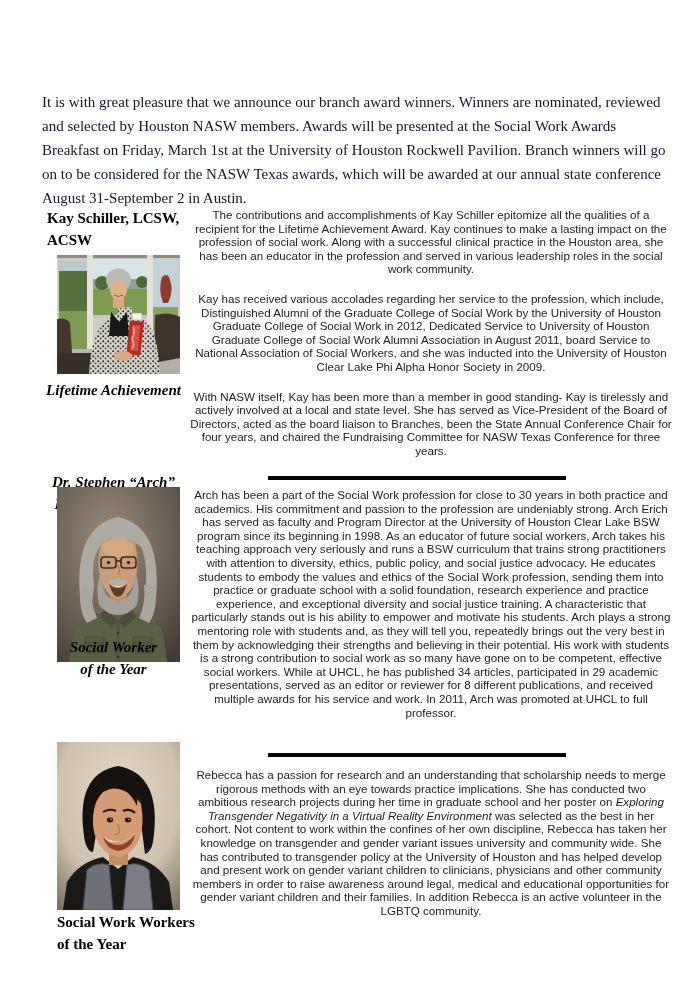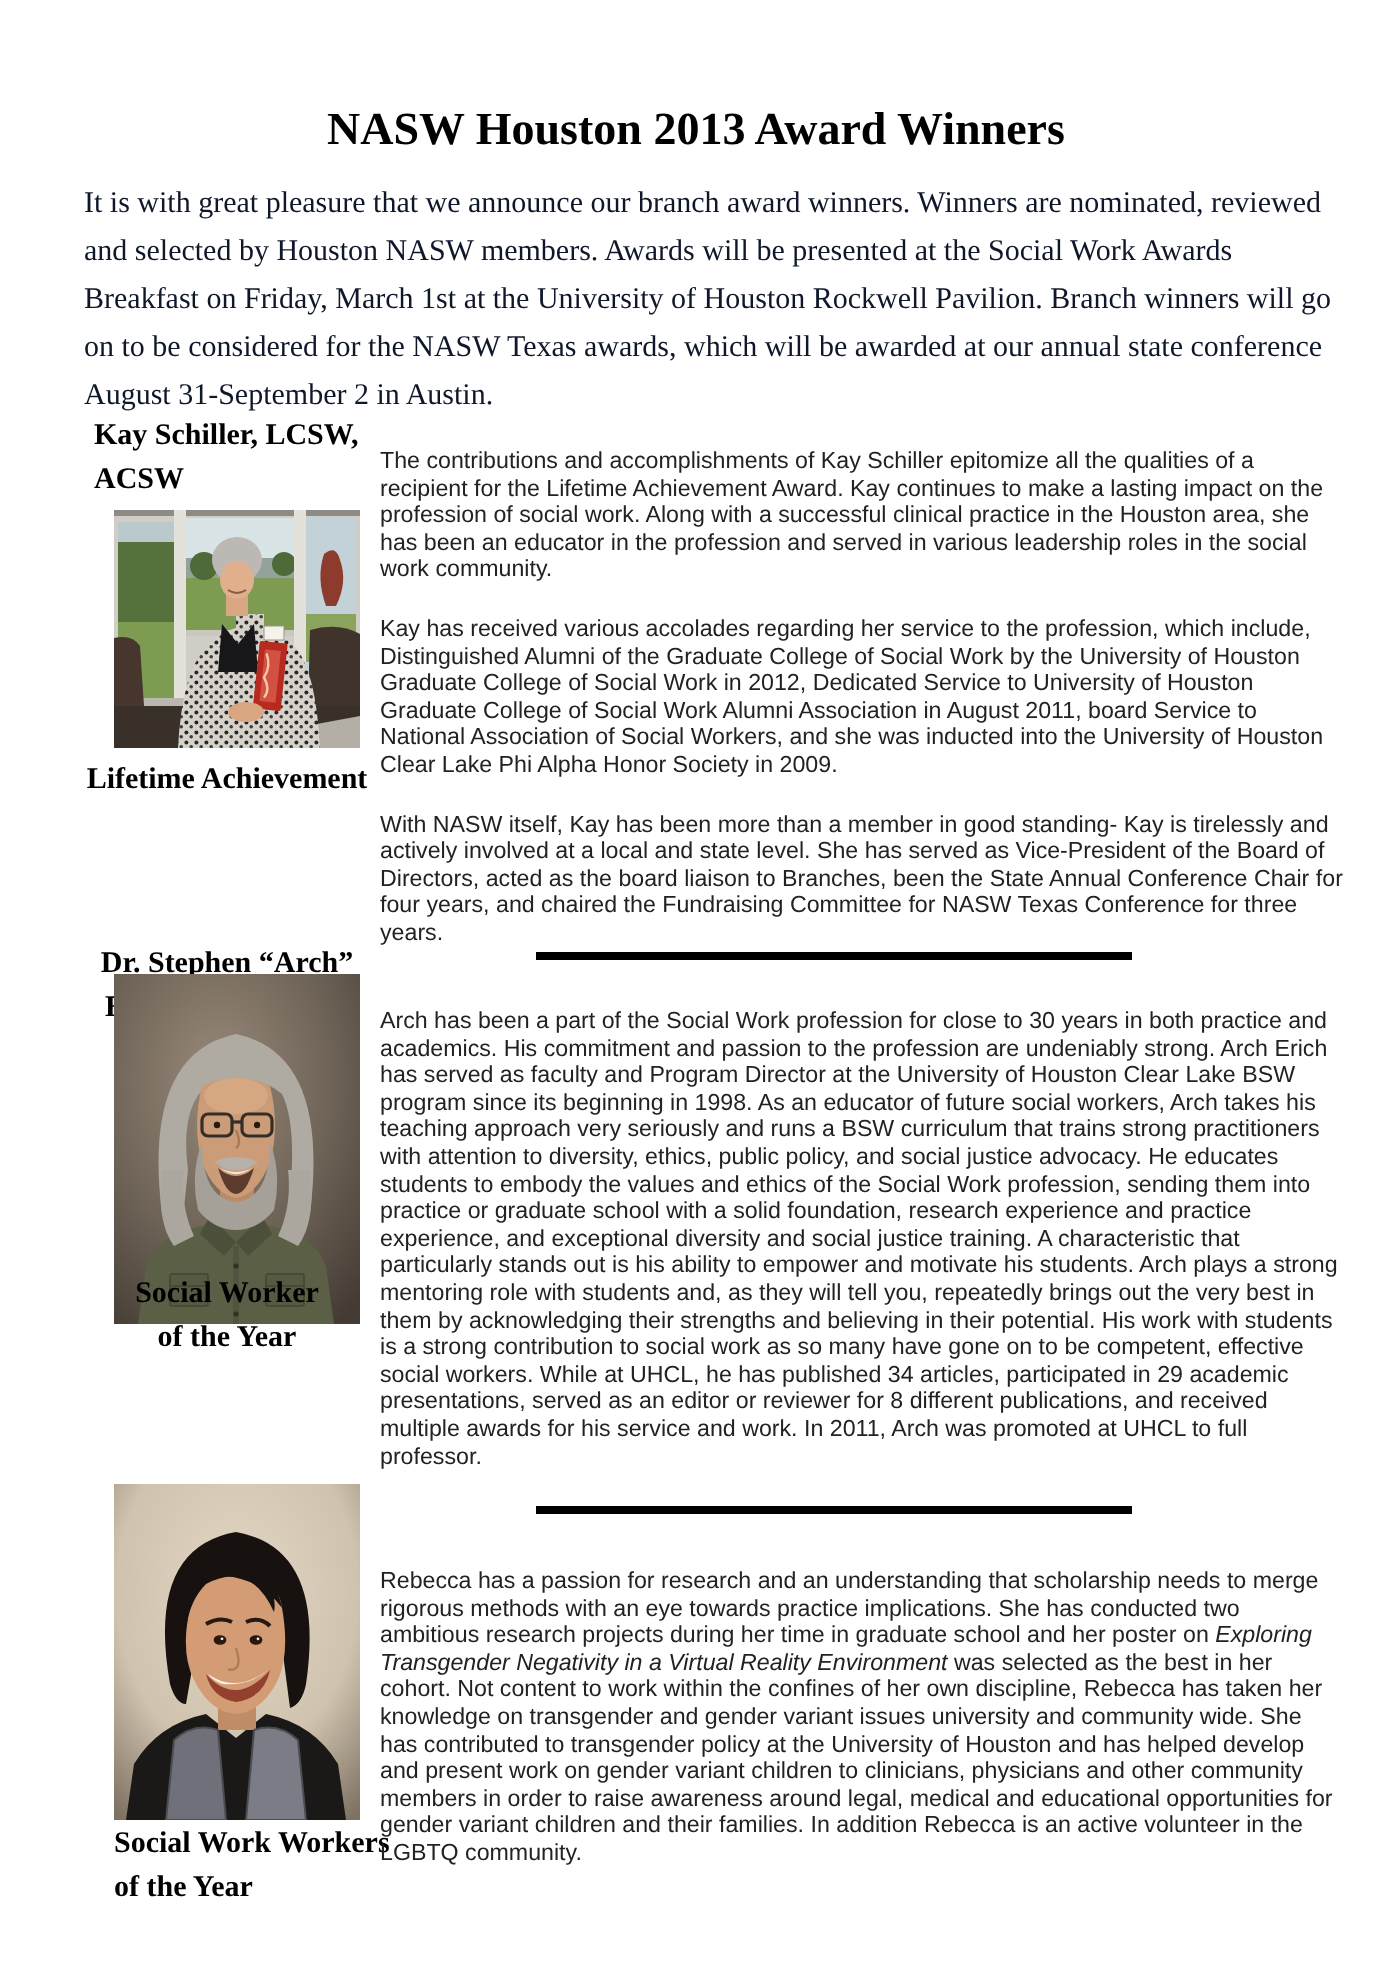--- a/index.html
+++ b/index.html
@@ -4,33 +4,32 @@
 <style>
   html,body{margin:0;padding:0;background:#ffffff;}
   .page{position:relative;width:696px;height:993px;background:#ffffff;overflow:hidden;
         font-family:"Liberation Sans",sans-serif;color:#1f1f1f;}
   .title{position:absolute;top:52px;left:0;width:696px;text-align:center;
          font-family:"Liberation Serif",serif;font-weight:bold;font-size:23px;color:#000;}
   .intro{position:absolute;top:90px;left:42px;width:630px;
          font-family:"Liberation Serif",serif;font-size:15px;line-height:24px;color:#0f172a;}
   .cap{position:absolute;font-family:"Liberation Serif",serif;font-weight:bold;
        font-size:15px;line-height:22px;color:#000;white-space:pre-line;}
-  .cap.center{left:42px;width:143px;text-align:center;}
+  .cap.center{left:42px;width:143px;text-align:center;font-style:italic;}
   .body-block{position:absolute;left:190px;width:482px;font-size:11.6px;line-height:13.6px;color:#222;}
-  .body-block p{margin:16px 0 16px 0;}
+  .body-block p{margin:0 0 16px 0;text-align:center;}
   .divider{position:absolute;left:268px;width:298px;height:4px;background:#000;}
   .photo{position:absolute;left:57px;}
   .photo svg{display:block;}
 </style>
 </head>
 <body>
 
 <div class="page">
 
-  <div class="title">NASW Houston 2013 Award Winners</div>
 
   <div class="intro">It is with great pleasure  that we announce our branch award winners.  Winners are nominated, reviewed and selected by Houston NASW members.  Awards will be presented at the Social Work Awards Breakfast on Friday, March 1st at the University of Houston Rockwell Pavilion.  Branch winners will go on to be considered for the NASW Texas awards, which will be awarded at our annual state conference August 31-September 2 in Austin.</div>
 
   <div class="cap" style="top:207px;left:47px;width:140px;">Kay Schiller, LCSW,
 ACSW</div>
 
   <div class="photo" style="top:255px;">
     <svg width="123" height="119" viewBox="0 0 123 119">
       <defs>
         <pattern id="tweed" width="5" height="5" patternUnits="userSpaceOnUse">

